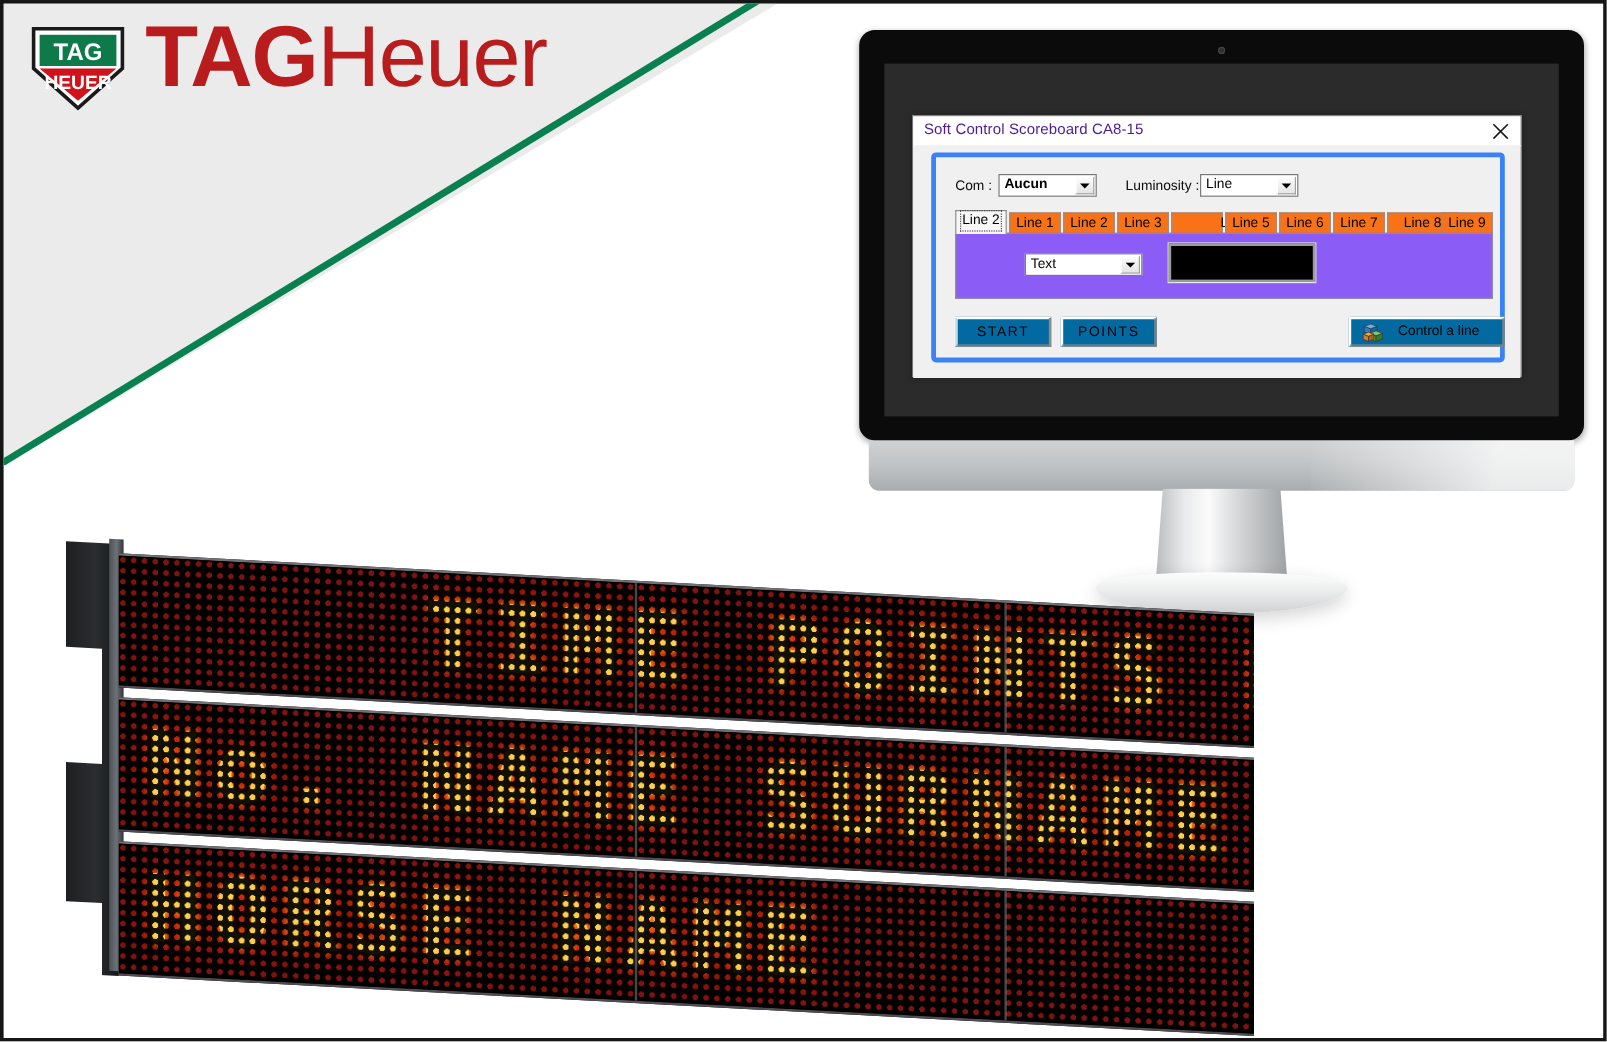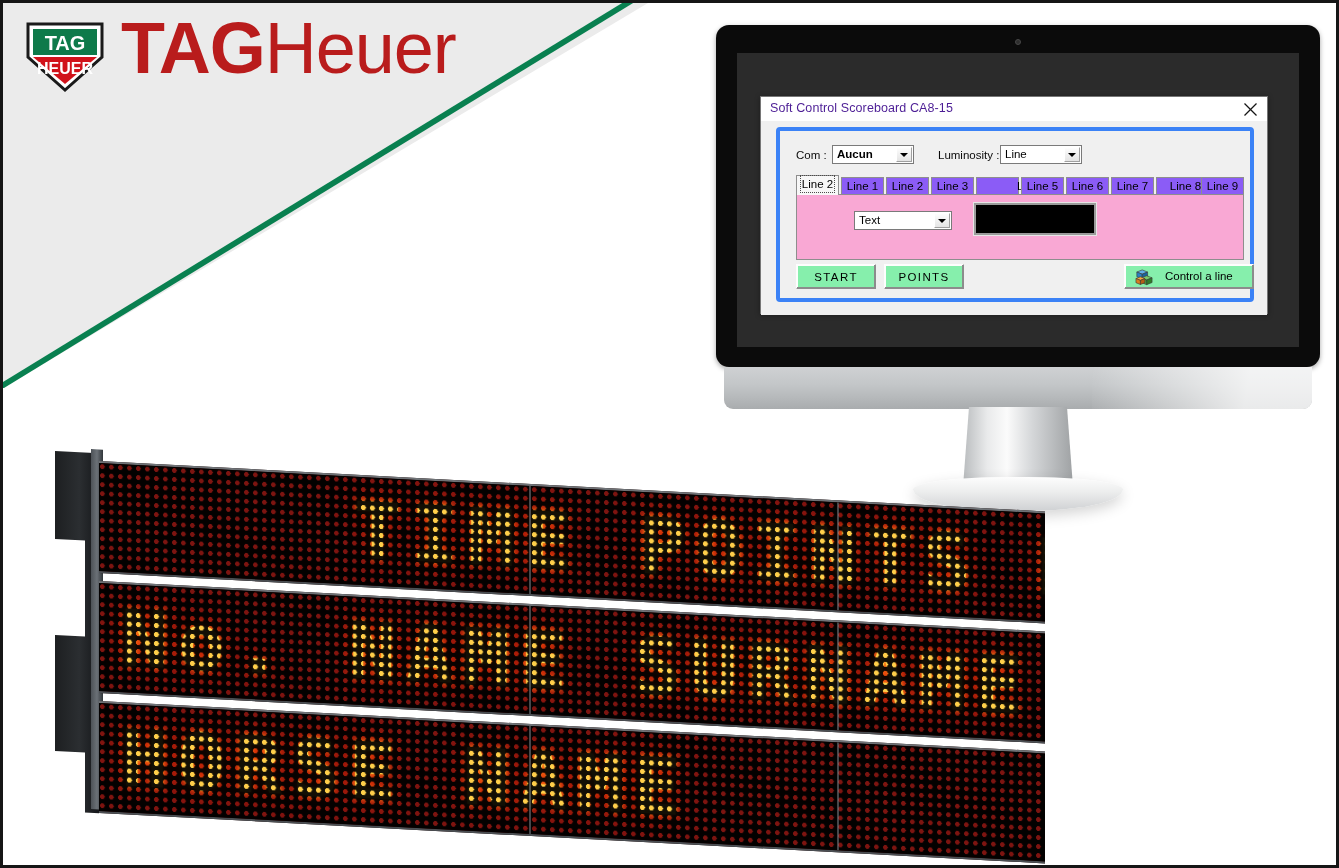--- a/index.html
+++ b/index.html
@@ -74,35 +74,35 @@
          background:linear-gradient(180deg,#fdfdfd,#e4e4e4);
          border:1px solid #a0a0a0;border-top-color:#fff;border-left-color:#fff;
          box-sizing:border-box;display:flex;align-items:center;justify-content:center;}
   .carrow i{display:block;width:0;height:0;border-left:4px solid transparent;
             border-right:4px solid transparent;border-top:4px solid #000;}
   .combo-com{left:36px;top:0;width:82px;font-weight:bold;}
   .combo-lum{left:204px;top:0;width:82px;}
 
   
   .tabstrip{position:absolute;left:16px;top:44px;width:448px;height:20px;}
-  .tab{position:absolute;top:2px;height:18px;background:#8b5cf6;
+  .tab{position:absolute;top:2px;height:18px;background:#f97316;
        border:1px solid #8e8e8e;border-bottom:none;box-sizing:border-box;
        font-size:11.5px;color:#000;text-align:center;line-height:16px;cursor:default;}
   .tab.sel{top:0;height:20px;background:#f7f7f7;z-index:3;}
   .tab.sel .tlab{outline:1px dotted #4c4c4c;display:inline-block;padding:0 1px;}
 
-  .tabpanel{position:absolute;left:16px;top:63px;width:448px;height:66px;
-            background:#f9a8d4;border:1px solid #8e8e8e;box-sizing:border-box;}
+  .tabpanel{position:absolute;left:16px;top:63px;width:448px;height:55px;
+            background:#8b5cf6;border:1px solid #8e8e8e;box-sizing:border-box;}
   .combo-text{left:57px;top:16px;width:98px;}
   .preview{position:absolute;left:177px;top:8px;width:122px;height:32px;
            background:#000;border:2px solid #9b9b9b;box-sizing:border-box;
            box-shadow:inset 0 0 0 1px #000, 0 0 0 1px #e6e6e6;}
 
   .btnrow{position:absolute;left:16px;top:133px;width:448px;height:26px;}
-  .btn{position:absolute;height:25px;background:#86efac;
+  .btn{position:absolute;height:25px;background:#0369a1;
        border:1px solid #8c8c8c;box-sizing:border-box;
        border-top-color:#fdfdfd;border-left-color:#fdfdfd;
        box-shadow:inset -1px -1px 0 #8c8c8c, inset 1px 1px 0 #fdfdfd;
        font-size:11.5px;color:#000;letter-spacing:1.4px;
        display:flex;align-items:center;justify-content:center;cursor:default;}
   .btn-start{left:0;width:80px;}
   .btn-clear{left:88px;width:80px;}
   .btn-prog{left:328px;width:130px;letter-spacing:0;justify-content:flex-start;}
   .btn-prog .plabel{position:absolute;left:40px;top:5px;font-size:11.5px;}
   .cube-icon{position:absolute;left:10px;top:4px;width:18px;height:17px;}

